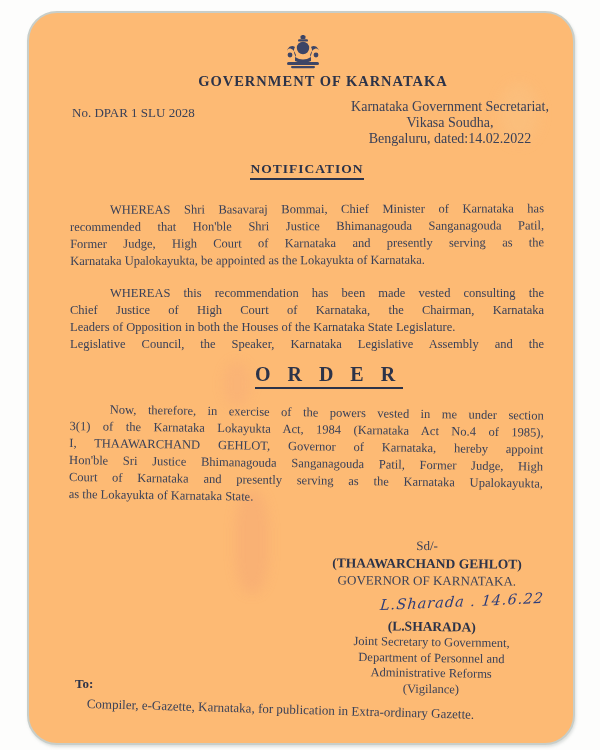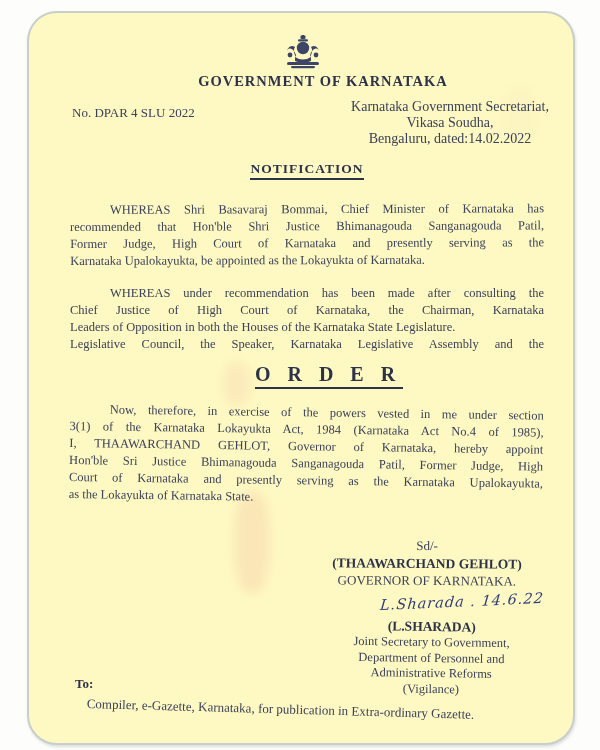--- a/index.html
+++ b/index.html
@@ -16,21 +16,21 @@
     width: 600px;
     height: 750px;
     background: #fdfdfc;
   }
   .page {
     position: absolute;
     left: 27px;
     top: 11px;
     width: 548px;
     height: 734px;
-    background: #fef9c3;
+    background: #fdba74;
     border: 2px solid #c8cec9;
     border-radius: 30px;
     box-shadow: 1px 2px 3px rgba(160,170,165,0.35);
     box-sizing: border-box;
     color: #3a4158;
   }
   
   .smudge { position: absolute; pointer-events: none; }
   .smudge.s1 {
     left: 206px; top: 478px; width: 34px; height: 102px;
@@ -161,41 +161,41 @@
         <path d="M27 20 C30 12, 36 12, 36 17 C36 13, 32 9, 28 12 C30 15, 29 19, 27 22 Z"></path>
         <circle cx="7" cy="20" r="2.4"></circle>
         <circle cx="33" cy="20" r="2.4"></circle>
         <path d="M12 22 Q20 27 28 22 L28 26 Q20 30 12 26 Z"></path>
         <rect x="4" y="27" width="32" height="3" rx="1.5"></rect>
         <rect x="8" y="31" width="24" height="2.2" rx="1.1"></rect>
       </g>
     </svg>
     <div class="gov-title">GOVERNMENT OF KARNATAKA</div>
 
-    <div class="ref-no">No. DPAR 4 SLU 2022</div>
+    <div class="ref-no">No. DPAR 1 SLU 2028</div>
 
     <div class="addr-block">
       <div>Karnataka Government Secretariat,</div>
       <div>Vikasa Soudha,</div>
       <div>Bengaluru, dated:14.02.2022</div>
     </div>
 
     <div class="heading-wrap notification">
       <span class="heading">NOTIFICATION</span>
     </div>
 
     <div class="para p1">
       <div class="doc-line first">WHEREAS Shri Basavaraj Bommai, Chief Minister of Karnataka has</div>
       <div class="doc-line">recommended that Hon'ble Shri Justice Bhimanagouda Sanganagouda Patil,</div>
       <div class="doc-line">Former Judge, High Court of Karnataka and presently serving as the</div>
       <div class="doc-line last">Karnataka Upalokayukta, be appointed as the Lokayukta of Karnataka.</div>
     </div>
 
     <div class="para p2">
-      <div class="doc-line first">WHEREAS under recommendation has been made after consulting the</div>
+      <div class="doc-line first">WHEREAS this recommendation has been made vested consulting the</div>
       <div class="doc-line">Chief Justice of High Court of Karnataka, the Chairman, Karnataka</div>
       <div class="doc-line last">Leaders of Opposition in both the Houses of the Karnataka State Legislature.</div>
       <div class="doc-line">Legislative Council, the Speaker, Karnataka Legislative Assembly and the</div>
     </div>
 
     <div class="heading-wrap order">
       <span class="heading">O R D E R</span>
     </div>
 
     <div class="para p3">

